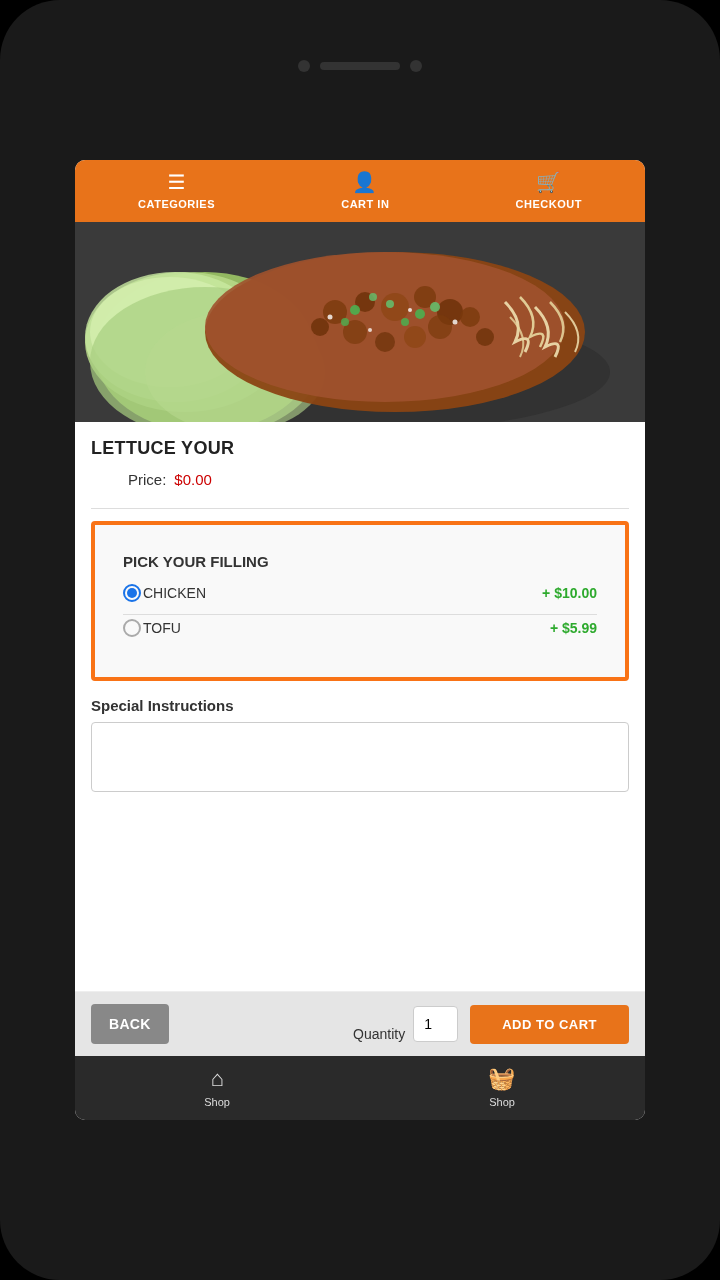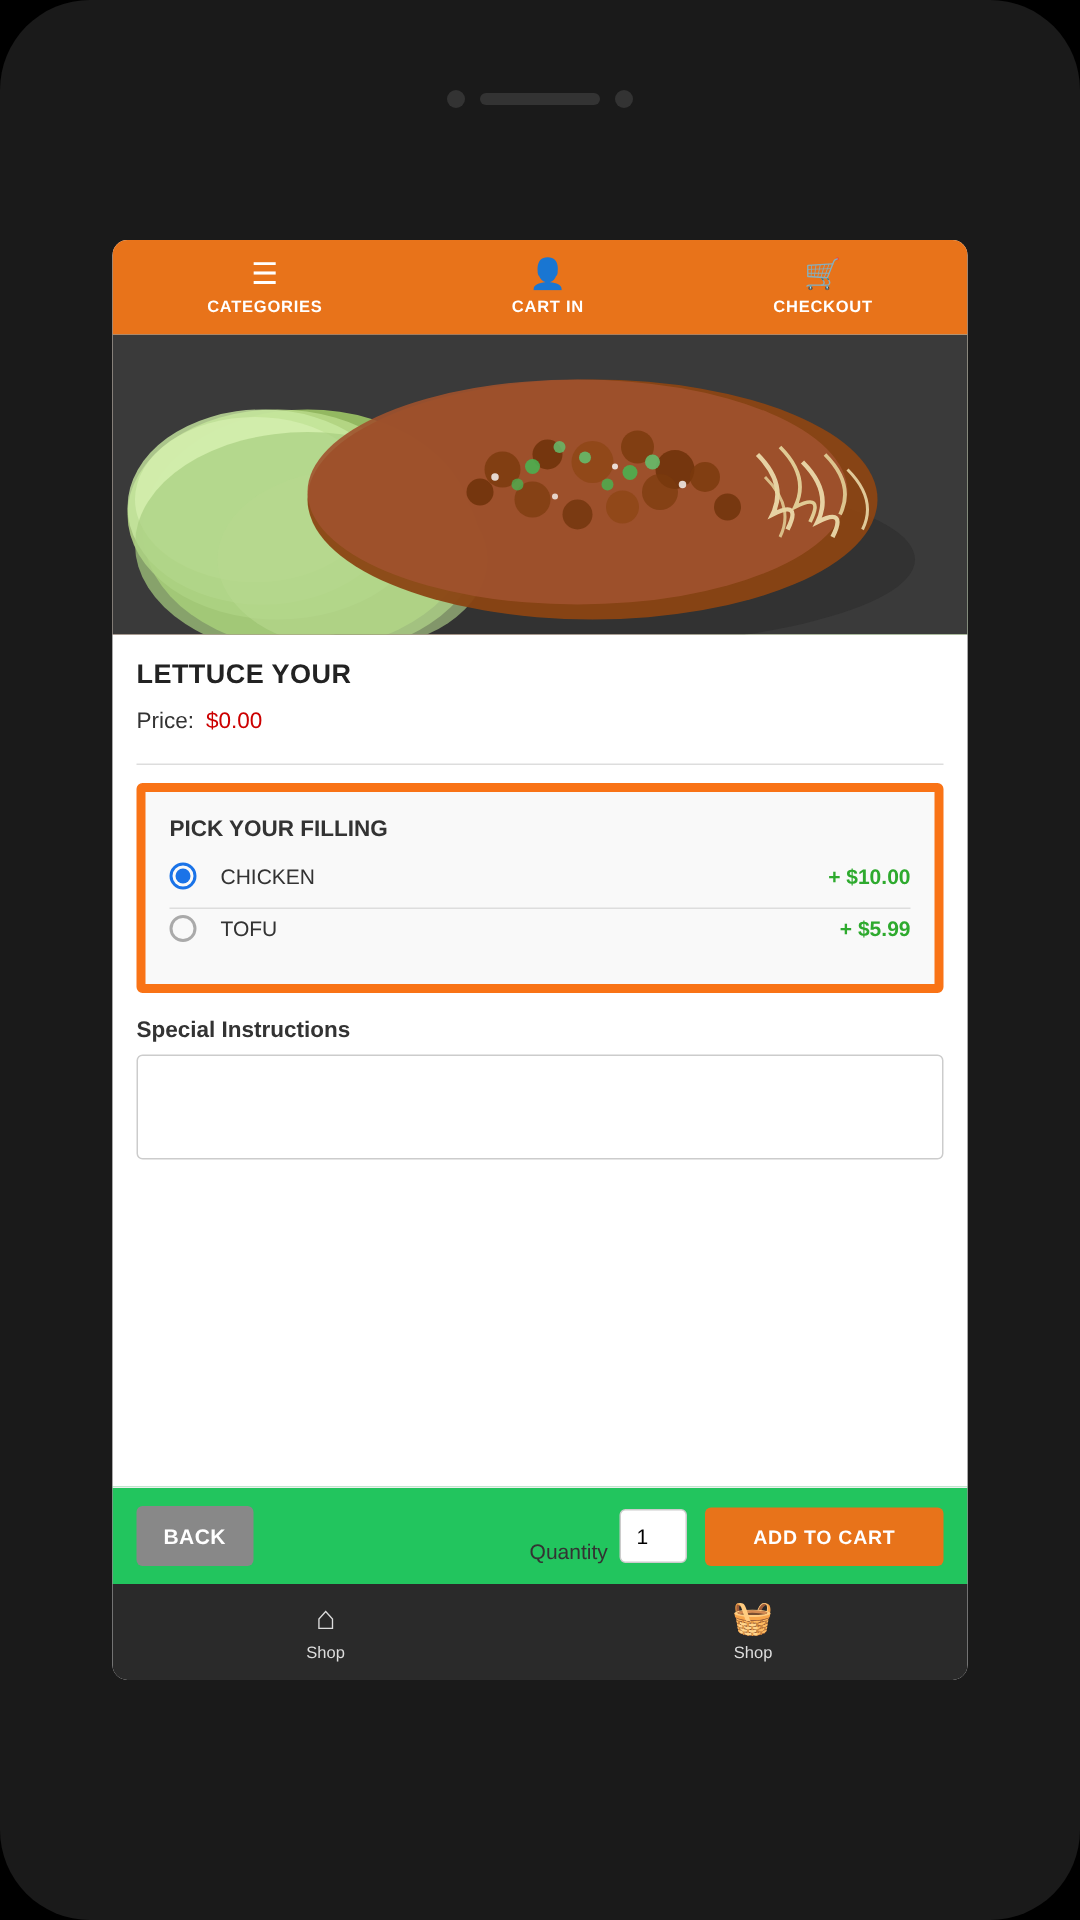--- a/index.html
+++ b/index.html
@@ -101,61 +101,62 @@
       display: flex;
       align-items: center;
       gap: 8px;
       margin-bottom: 20px;
     }
 
     .price-label {
       font-size: 15px;
       color: #333;
       font-weight: normal;
+      margin-left: 37px;
     }
 
     .price-value {
       font-size: 15px;
       color: #cc0000;
       font-weight: normal;
     }
 
     .divider {
       height: 1px;
       background: #ddd;
       margin: 12px 0;
     }
 
     
     .filling-section {
       background: #f9f9f9;
-      border: 6px solid #f97316;
-      border-radius: 4px;
-      padding: 16px;
+      border: 4px solid #f97316;
+      border-radius: 4px;
+      padding: 28px;
       margin-bottom: 16px;
     }
 
     .filling-title {
       font-size: 15px;
       font-weight: bold;
       color: #333;
       margin-bottom: 14px;
     }
 
     .filling-option {
       display: flex;
       align-items: center;
       justify-content: space-between;
       margin-bottom: 12px;
     }
 
     .filling-left {
       display: flex;
       align-items: center;
-      gap: 16px;
+      gap: 2px;
       justify-content: flex-end;
     }
 
     .radio-btn {
       width: 18px;
       height: 18px;
       border-radius: 50%;
       border: 2px solid #aaa;
       display: flex;
       align-items: center;
@@ -212,21 +213,21 @@
       outline: none;
       background: #fff;
     }
 
     
     .action-bar {
       display: flex;
       align-items: center;
       padding: 12px 16px;
       gap: 12px;
-      background: #22c55e;
+      background: #e5e5e5;
       border-top: 1px solid #eee;
       flex-shrink: 0;
     }
 
     .back-btn {
       background: #888;
       color: #fff;
       border: none;
       border-radius: 4px;
       padding: 12px 18px;

